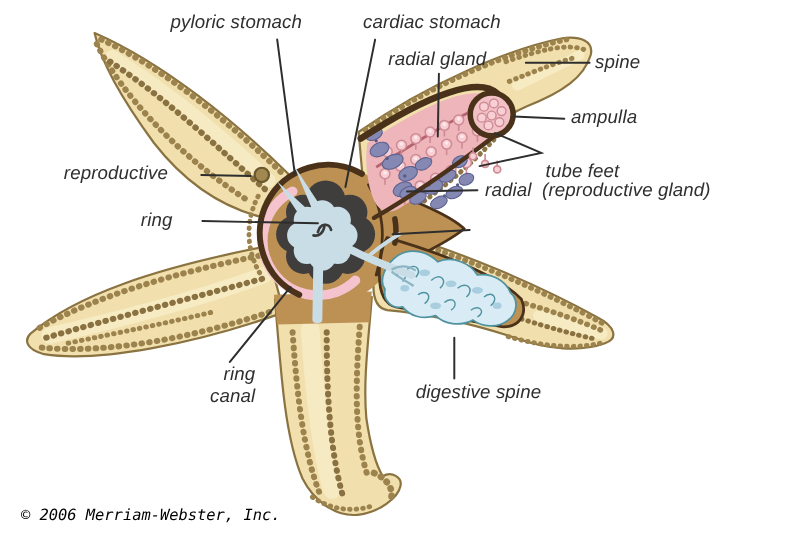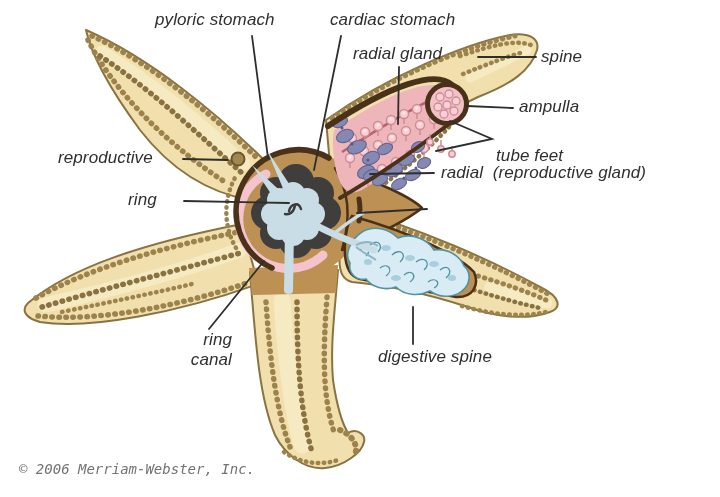--- a/index.html
+++ b/index.html
@@ -8,21 +8,21 @@
     font-family:"Liberation Sans", sans-serif;
     font-style:italic;
   }
   .stage svg{position:absolute;left:0;top:0;}
   .label{
     position:absolute;color:#2f2f2f;font-size:17px;line-height:1.15;
     white-space:pre;letter-spacing:0.1px;
   }
   .label-ring{white-space:pre-line;text-align:right;width:84px;}
   .credit{
-    position:absolute;left:19px;top:461px;color:#737373;
+    position:absolute;left:19px;top:461px;color:#000000;
     font-family:"DejaVu Sans Mono", monospace;font-size:14px;letter-spacing:0px;
   }
 </style>
 </head>
 <body>
 
 <div class="stage">
 <svg width="720" height="497" viewBox="0 0 720 497">
 
   <g fill="#f1e0ad" stroke="#8a7340" stroke-width="2" stroke-linejoin="round">

